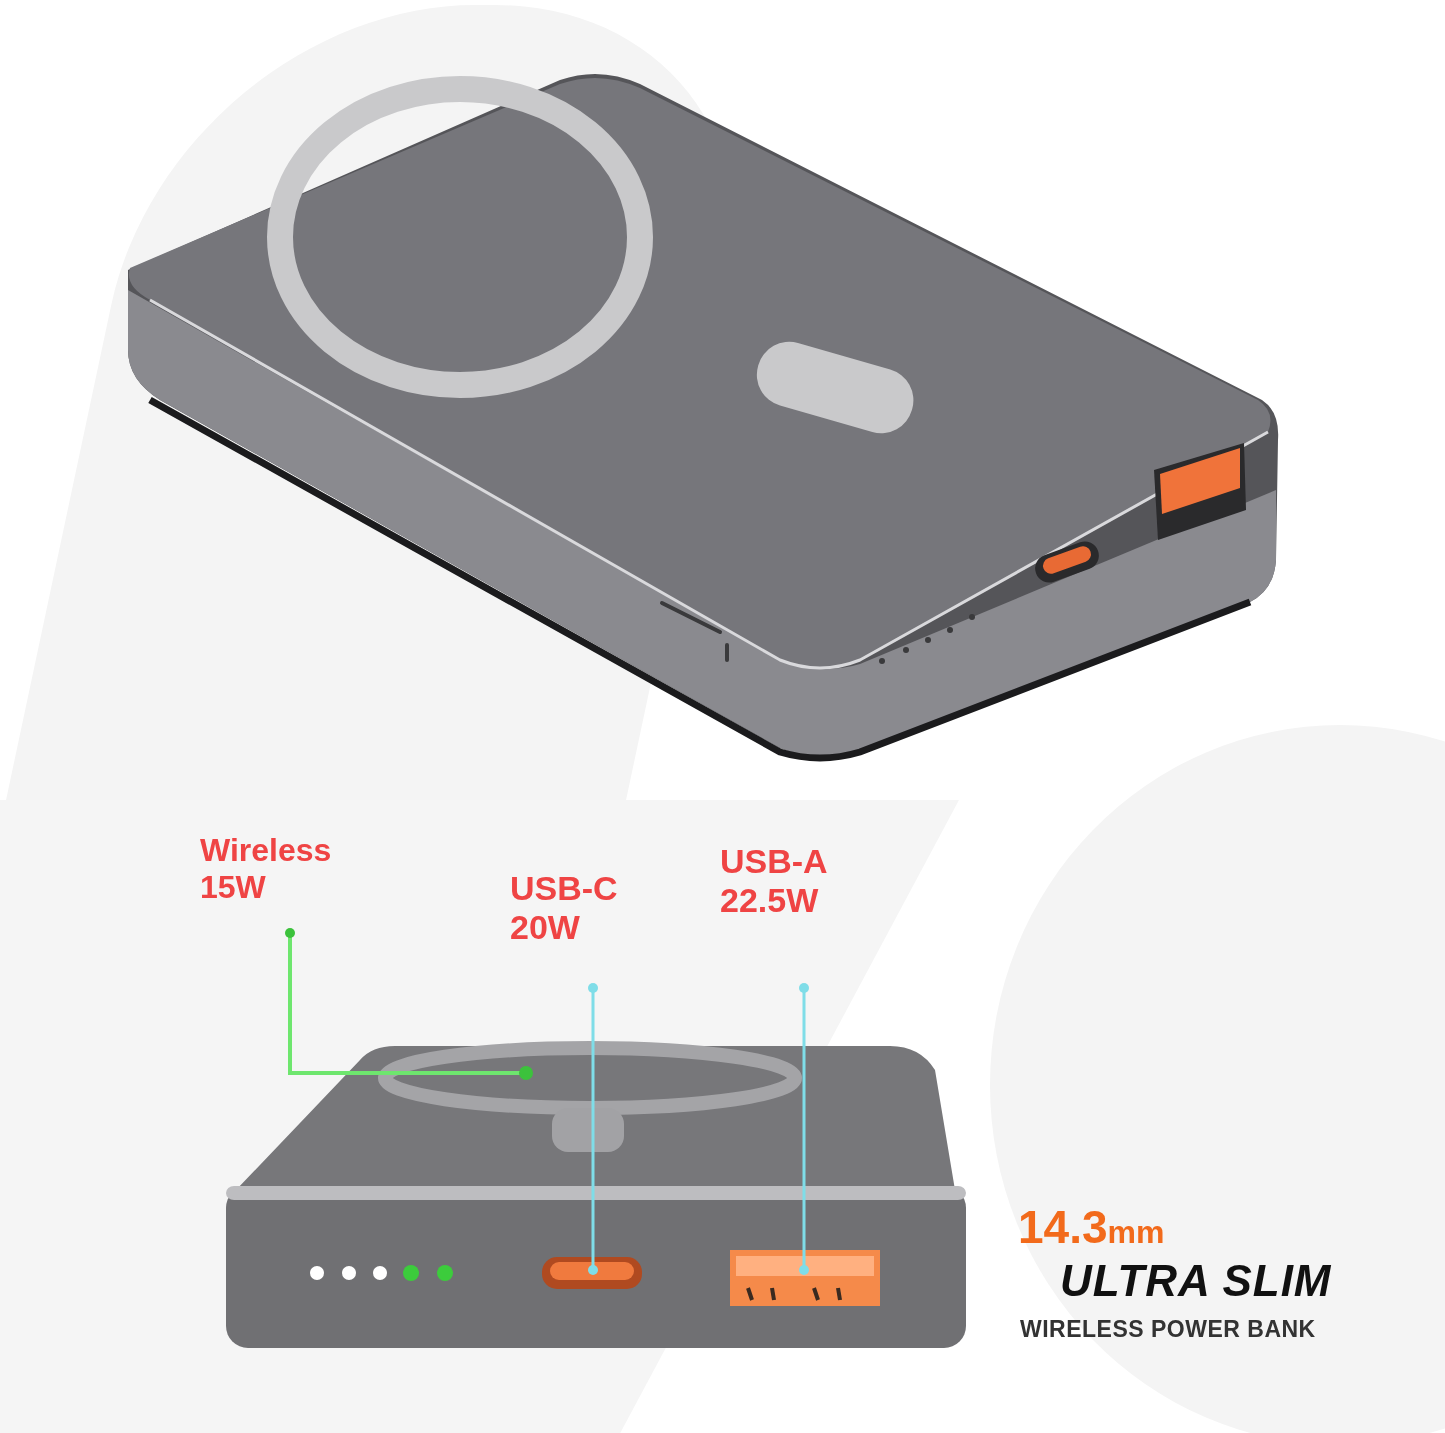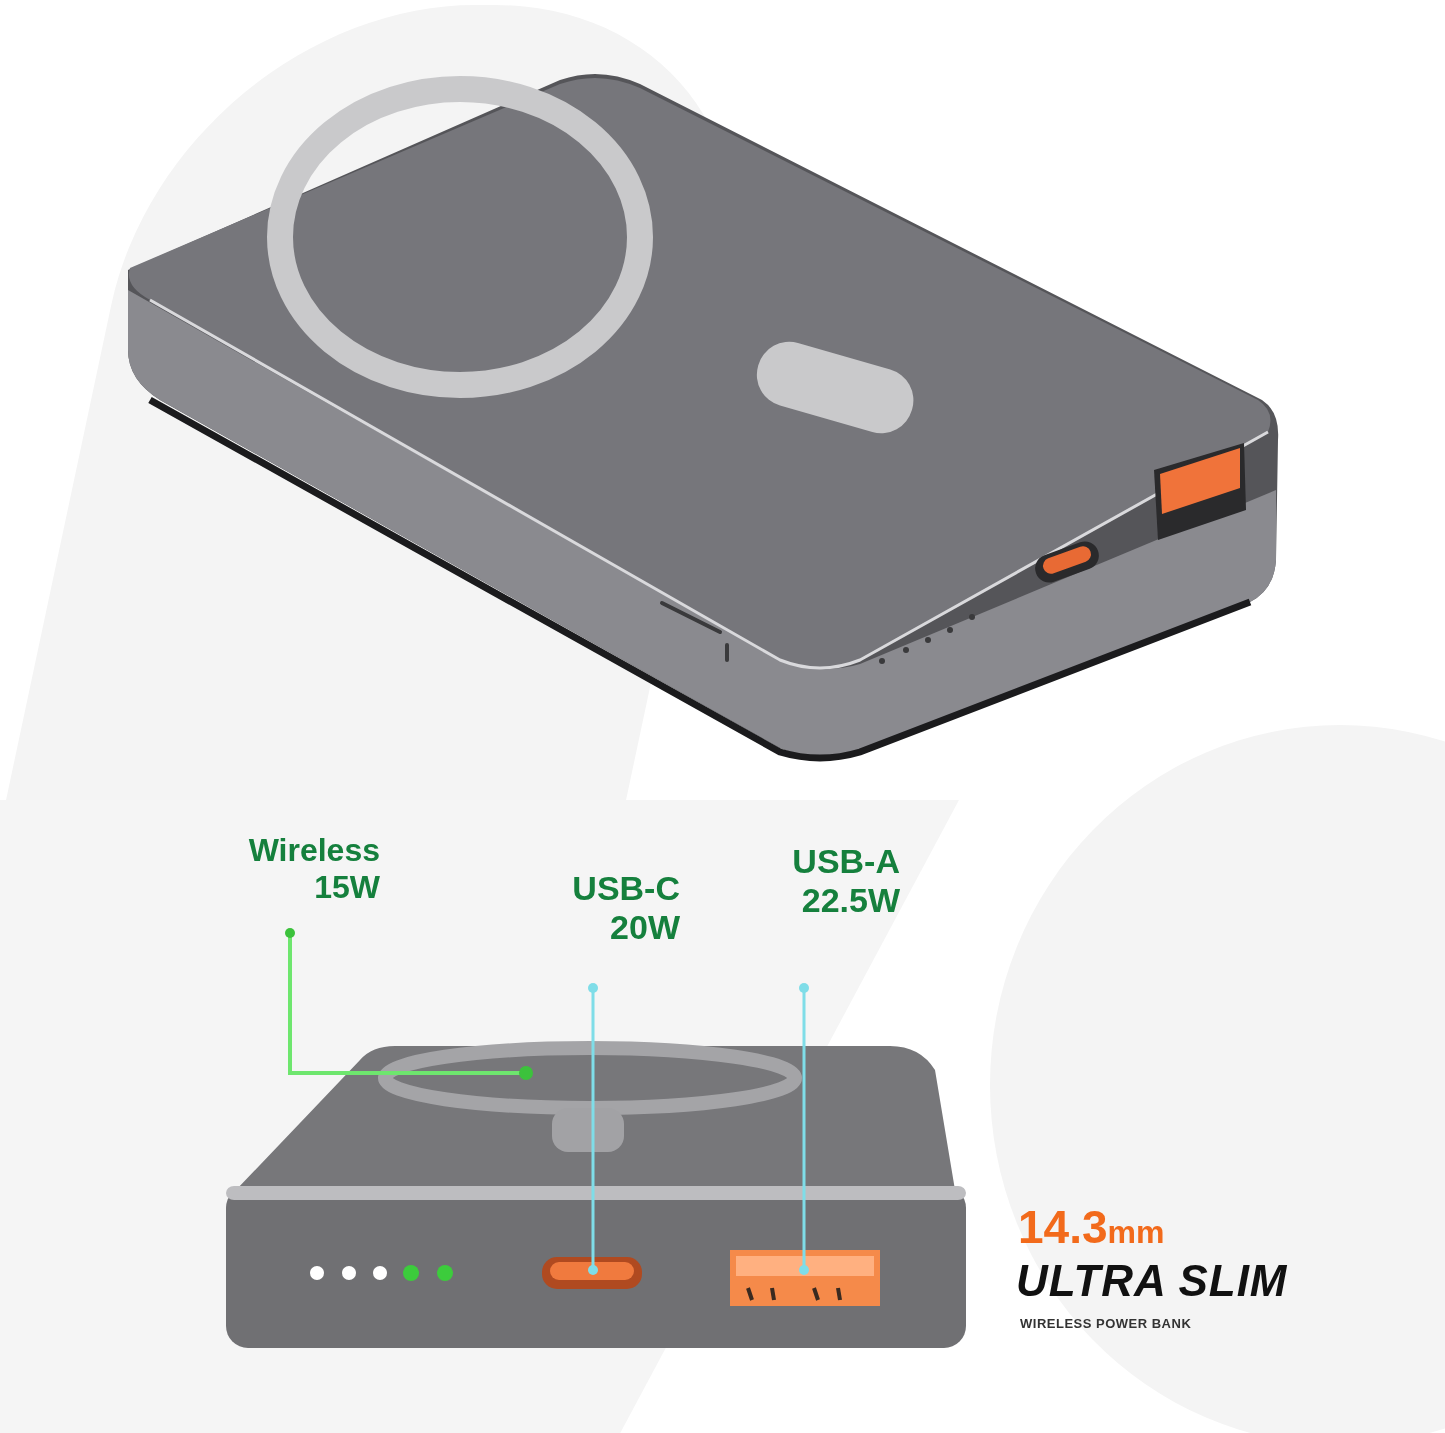--- a/index.html
+++ b/index.html
@@ -1,24 +1,24 @@
 <!DOCTYPE html>
 <html><head>
 <meta charset="utf-8">
 <style>
   html, body { margin:0; padding:0; background:#ffffff; }
   body { width:1445px; height:1433px; position:relative; overflow:hidden; font-family:"Liberation Sans", sans-serif; }
   .abs { position:absolute; }
   .bg-shape { position:absolute; background:#f4f4f4; }
-  .label { position:absolute; font-family:"Liberation Sans", sans-serif; font-weight:bold; color:#15803d; text-align:right; line-height:1.15; }
+  .label { position:absolute; font-family:"Liberation Sans", sans-serif; font-weight:bold; color:#ef4444; text-align:left; line-height:1.15; }
   .spec-thickness { position:absolute; left:1018px; top:1200px; font-family:"Liberation Sans", sans-serif; font-weight:bold; color:#f26a1b; }
   .spec-thickness .num { font-size:46px; }
   .spec-thickness .unit { font-size:32px; }
-  .spec-title { position:absolute; left:1016px; top:1256px; font-family:"Liberation Sans", sans-serif; font-weight:bold; font-style:italic; font-size:44px; color:#111; letter-spacing:1px; }
-  .spec-sub { position:absolute; left:1020px; top:1316px; font-family:"Liberation Sans", sans-serif; font-weight:bold; font-size:13px; color:#333; letter-spacing:0.5px; }
+  .spec-title { position:absolute; left:1060px; top:1256px; font-family:"Liberation Sans", sans-serif; font-weight:bold; font-style:italic; font-size:44px; color:#111; letter-spacing:1px; }
+  .spec-sub { position:absolute; left:1020px; top:1316px; font-family:"Liberation Sans", sans-serif; font-weight:bold; font-size:23px; color:#333; letter-spacing:0.5px; }
 </style>
 </head>
 <body>
 
 <div class="bg-shape" style="left:90px; top:5px; width:620px; height:800px; border-radius:300px 300px 0 0; transform:skewX(-12deg);"></div>
 <div class="bg-shape" style="left:990px; top:725px; width:700px; height:720px; border-radius:50%;"></div>
 <div class="bg-shape" style="left:0px; top:800px; width:1370px; height:640px; background:#f5f5f5; clip-path:polygon(0 0, 70% 0, 45% 100%, 0 100%);"></div>
 
 <svg class="abs" style="left:0; top:0;" width="1445" height="800" viewBox="0 0 1445 800">
 

